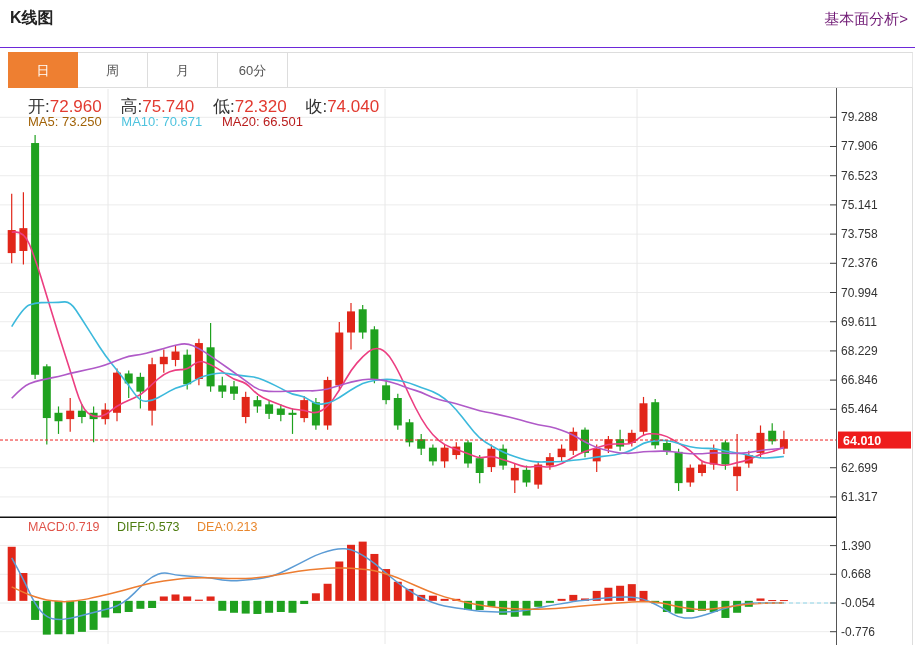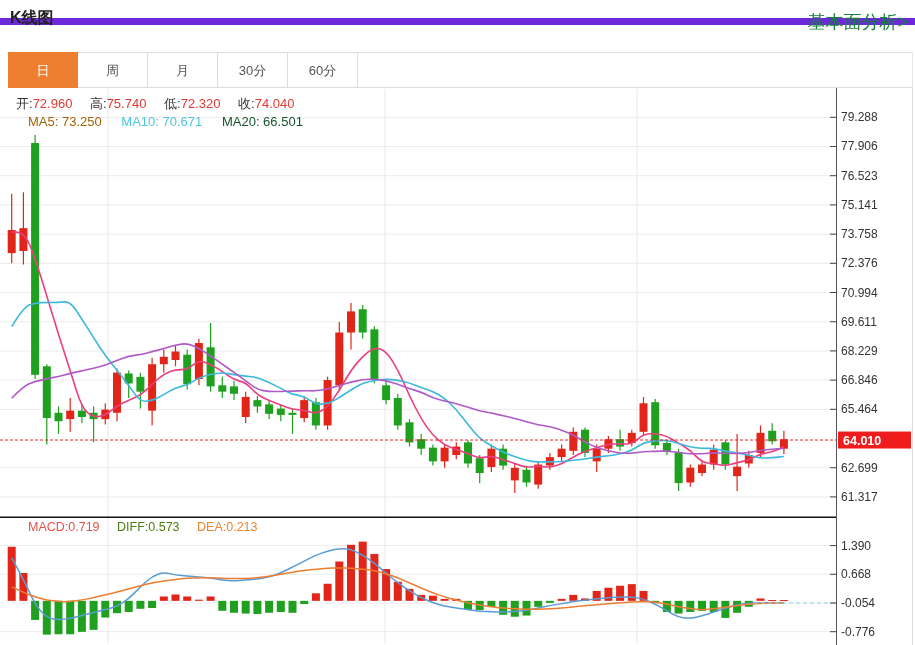--- a/index.html
+++ b/index.html
@@ -1,51 +1,50 @@
 <!DOCTYPE html>
 <html><head>
 <meta charset="utf-8">
 <style>
   html,body{margin:0;padding:0;background:#fff;}
   body{width:915px;height:645px;position:relative;overflow:hidden;
        font-family:"Liberation Sans","DejaVu Sans",sans-serif;}
-  .header{position:absolute;left:0;top:0;width:915px;height:25px;
-          border-bottom:7px solid #6d28d9;box-sizing:border-box;}
+  .header{position:absolute;left:0;top:0;width:915px;height:48px;
+          border-bottom:1px solid #6d28d9;box-sizing:border-box;}
   .page-title{position:absolute;left:10px;top:8px;font-size:16px;font-weight:bold;color:#222;}
-  .analysis-link{position:absolute;right:7px;top:10px;font-size:18px;color:#15803d;text-decoration:none;cursor:pointer;}
+  .analysis-link{position:absolute;right:7px;top:10px;font-size:15px;color:#701a75;text-decoration:none;cursor:pointer;}
   .tabs{position:absolute;left:8px;top:52px;display:flex;width:905px;height:36px;box-sizing:border-box;}
   .tab{width:70px;height:36px;line-height:36px;text-align:center;font-size:13px;color:#555;
        background:#fff;border:1px solid #ddd;border-left:none;box-sizing:border-box;cursor:pointer;}
   .tab:first-child{border-left:1px solid #ddd;}
   .tab.active{background:#ee7f31;border-color:#ee7f31;color:#fff;}
   .tab-filler{flex:1;border-top:1px solid #ddd;border-bottom:1px solid #ddd;border-right:1px solid #e6e6e6;}
   #chart{position:absolute;left:0;top:88px;cursor:crosshair;}
   .legend{position:absolute;pointer-events:none;white-space:nowrap;}
-  .legend-ohlc{left:16px;top:95px;font-size:13px;}
+  .legend-ohlc{left:28px;top:95px;font-size:17px;}
   .legend-ohlc .lbl{color:#333;}
   .legend-ohlc .val{color:#e23a30;margin-right:14px;}
   .legend-ma{left:28px;top:114px;font-size:13px;}
   .legend-ma span{margin-right:16px;}
   .legend-macd{left:28px;top:520px;font-size:12.5px;}
   .legend-macd span{margin-right:14px;}
   svg text{font-family:"Liberation Sans","DejaVu Sans",sans-serif;}
 </style>
 </head>
 <body>
 
 <div class="header">
   <span class="page-title">K线图</span>
   <a class="analysis-link">基本面分析&gt;</a>
 </div>
 
 <div class="tabs">
   <div class="tab active">日</div>
   <div class="tab">周</div>
   <div class="tab">月</div>
-  <div class="tab">30分</div>
   <div class="tab">60分</div>
   <div class="tab-filler"></div>
 </div>
 
 <svg id="chart" width="915" height="557" viewBox="0 88 915 557">
     <g>
       <line x1="0" y1="117.30" x2="836.5" y2="117.30" stroke="#ececec" stroke-width="1"></line>
       <line x1="0" y1="146.49" x2="836.5" y2="146.49" stroke="#ececec" stroke-width="1"></line>
       <line x1="0" y1="175.71" x2="836.5" y2="175.71" stroke="#ececec" stroke-width="1"></line>
       <line x1="0" y1="204.90" x2="836.5" y2="204.90" stroke="#ececec" stroke-width="1"></line>
@@ -326,20 +325,20 @@
 <div class="legend legend-ohlc">
   <span class="lbl">开:</span><span class="val">72.960</span>
   <span class="lbl">高:</span><span class="val">75.740</span>
   <span class="lbl">低:</span><span class="val">72.320</span>
   <span class="lbl">收:</span><span class="val">74.040</span>
 </div>
 
 <div class="legend legend-ma">
   <span id="ma5-legend" style="color: #a16207; text-align: right;">MA5: 73.250</span>
   <span id="ma10-legend" style="color: rgb(78, 195, 222);">MA10: 70.671</span>
-  <span id="ma20-legend" style="color: #14532d; margin-top: 48px;">MA20: 66.501</span>
+  <span id="ma20-legend" style="color: #b91c1c; margin-top: 48px;">MA20: 66.501</span>
 </div>
 
 <div class="legend legend-macd">
   <span id="macd-legend-v" style="color: rgb(224, 83, 73); text-align: center;">MACD:0.719</span>
   <span id="diff-legend-v" style="color: #4d7c0f;">DIFF:0.573</span>
   <span id="dea-legend-v" style="color: rgb(232, 135, 46);">DEA:0.213</span>
 </div>
 
 </body></html>

